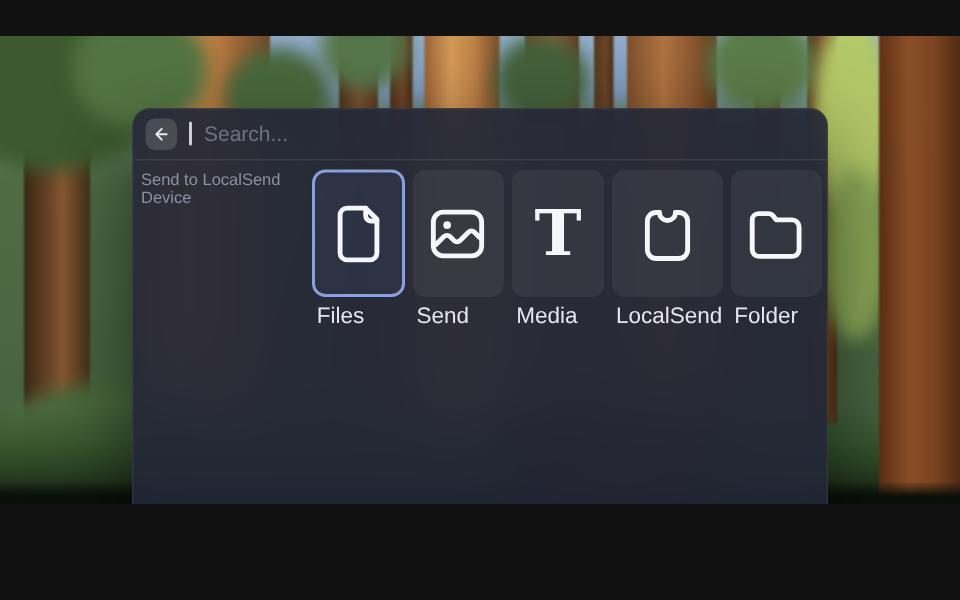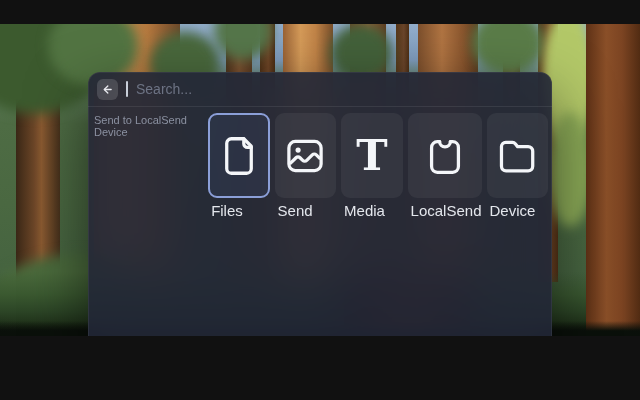--- a/index.html
+++ b/index.html
@@ -166,21 +166,21 @@
         </div>
 
         <div>
           <div class="tile">
             <span style="display:flex;">
               <svg width="46" height="46" viewBox="0 0 24 24" fill="none" stroke="#f4f6f9" stroke-width="1.7" stroke-linecap="round" stroke-linejoin="round">
                 <path d="M3.9 17.4V7.1a2.2 2.2 0 0 1 2.2-2.2h3.5a1.9 1.9 0 0 1 1.5.7l1.2 1.5h5.5a2.4 2.4 0 0 1 2.4 2.4v7.9a2.4 2.4 0 0 1-2.4 2.4H6.3a2.4 2.4 0 0 1-2.4-2.4Z"></path>
               </svg>
             </span>
           </div>
-          <div class="tile-label">Device</div>
+          <div class="tile-label">Folder</div>
         </div>
 
       </div>
     </div>
 
 
   </div>
 </div>
 
 </body></html>

